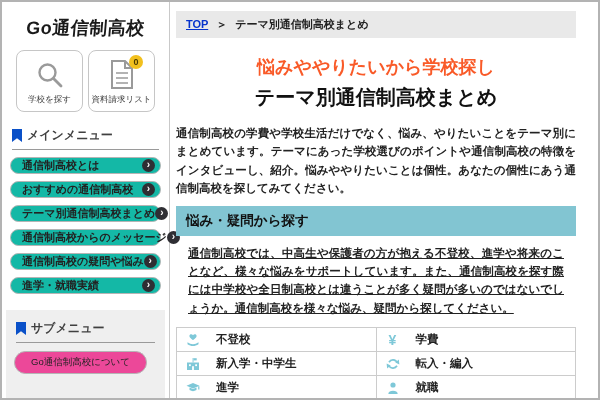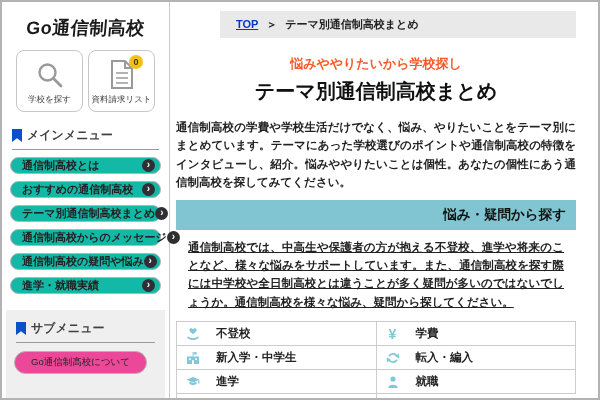--- a/index.html
+++ b/index.html
@@ -17,27 +17,27 @@
   .menu-head { display:flex; align-items:center; gap:5px; font-weight:bold; font-size:12px; color:#404040; margin:15px 2px 0; padding-bottom:5px; border-bottom:1px solid #9a9a9a; }
   .bookmark { display:inline-block; width:10px; height:13px; background:#0a50c8; clip-path:polygon(0 0,100% 0,100% 100%,50% 72%,0 100%); }
   .pill { display:flex; align-items:center; justify-content:space-between; height:20px; border:1px solid #b5b5b5; border-radius:11px; padding:0 5px 0 11px; margin-top:7px; font-size:11px; font-weight:bold; color:#222; background:#14b8a6; cursor:pointer; white-space:nowrap; }
   .pill-arrow { width:13px; height:13px; min-width:13px; border-radius:50%; background:#2e2e33; color:#fff; display:flex; align-items:center; justify-content:center; font-size:10px; line-height:1; }
   .pill-arrow::after { content:"›"; margin-top:-1px; }
   .submenu { background:#efefef; margin:16px -4px 0; padding:10px 8px 29px; }
   .sub-pill { display:inline-block; border:1px solid #b5b5b5; border-radius:12px; background:#ec4899; font-size:9.5px; color:#222; padding:4px 16px; margin-top:8px; cursor:pointer; }
 
   
   .main { flex:1; padding:9px 22px 0 6px; display:flex; flex-direction:column; }
-  .breadcrumb { background:#e9e9e9; padding:6px 16px; font-size:11px; font-weight:bold; color:#222;margin-left:44px; }
+  .breadcrumb { background:#e9e9e9; padding:6px 10px; font-size:11px; font-weight:bold; color:#222; }
   .breadcrumb .crumb-link { color:#0633cc; text-decoration:underline; cursor:pointer; }
   .breadcrumb .sep { margin:0 5px; font-weight:bold; }
-  .tagline { color:#f95a28; text-align:center; font-weight:bold; font-size:13px; margin-top:17px; }
+  .tagline { color:#f95a28; text-align:center; font-weight:bold; font-size:18px; margin-top:17px; }
   .page-title { text-align:center; font-size:20px; font-weight:bold; color:#111; margin:5px 0 13px; }
   .intro, .section-body { font-size:11.5px; font-weight:bold; color:#222; line-height:1.6; text-align:justify; }
-  .section-head { background:#82c5d2; font-size:13.5px; font-weight:bold; color:#111; padding:6px 10px; margin-top:8px;text-align:right; }
+  .section-head { background:#82c5d2; font-size:13.5px; font-weight:bold; color:#111; padding:6px 10px; margin-top:8px; }
   .section-body { margin:8px 12px 10px;text-decoration:underline; }
   table.topic-table { width:100%; border-collapse:collapse; }
   .topic-table td { border:1px solid #ccc; width:50%; padding:4px 9px; }
   .topic-table td.empty { border-right:none; border-bottom:none; background:transparent; }
   .cell { display:flex; align-items:center; gap:16px; font-size:11.5px; font-weight:bold; color:#222; cursor:pointer; }
   .cell .ic { width:14px; height:14px; display:flex; align-items:center; justify-content:center; }
   .yen-glyph { color:#7ec8d8; font-size:14px; font-weight:bold; line-height:1; }
   .yen-glyph::before { content:"¥"; }
   .wave { width:100%; height:13px; display:block; margin-top:1px; }
 </style>

